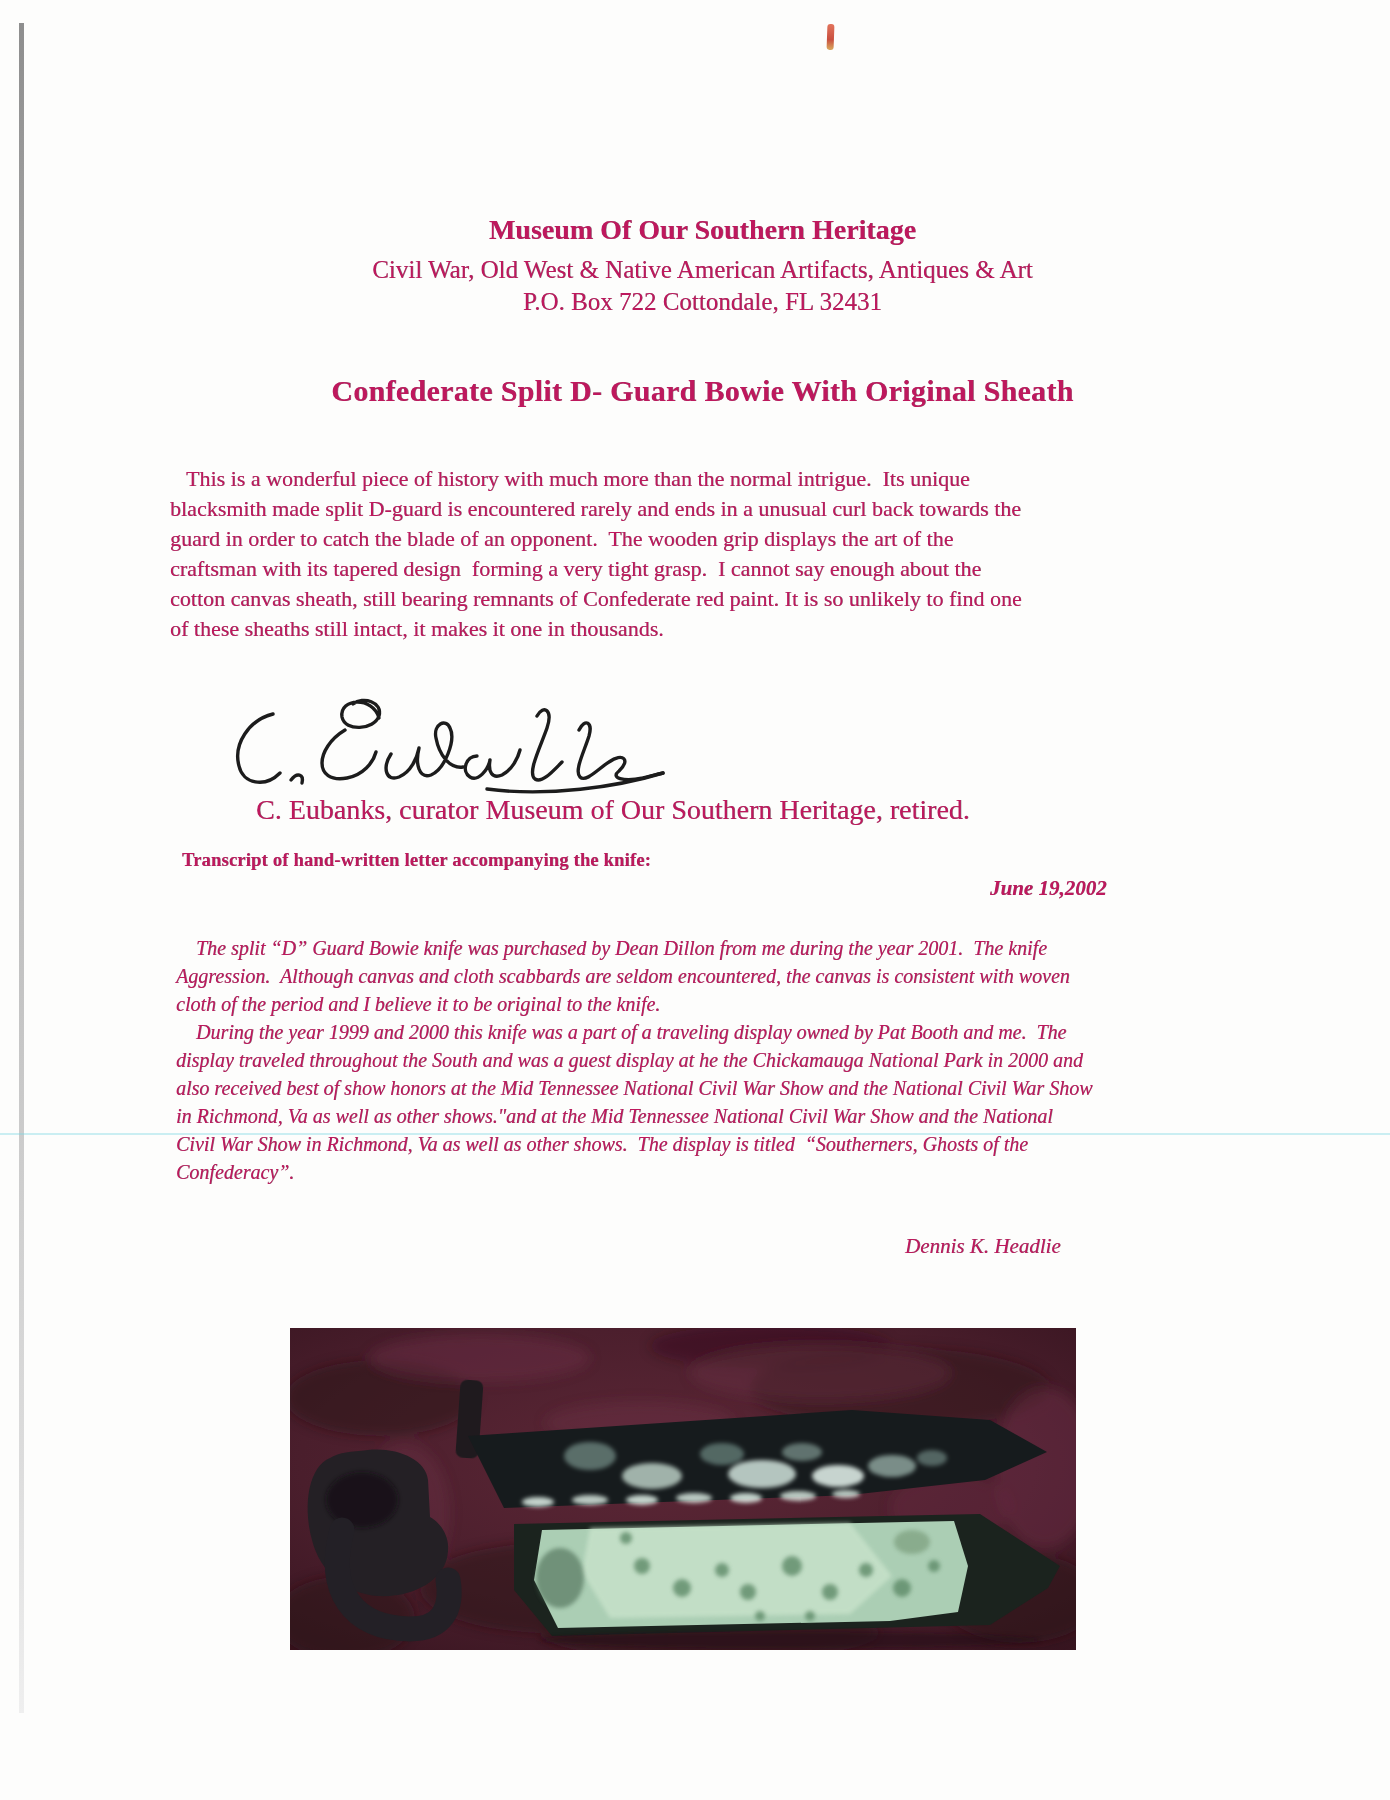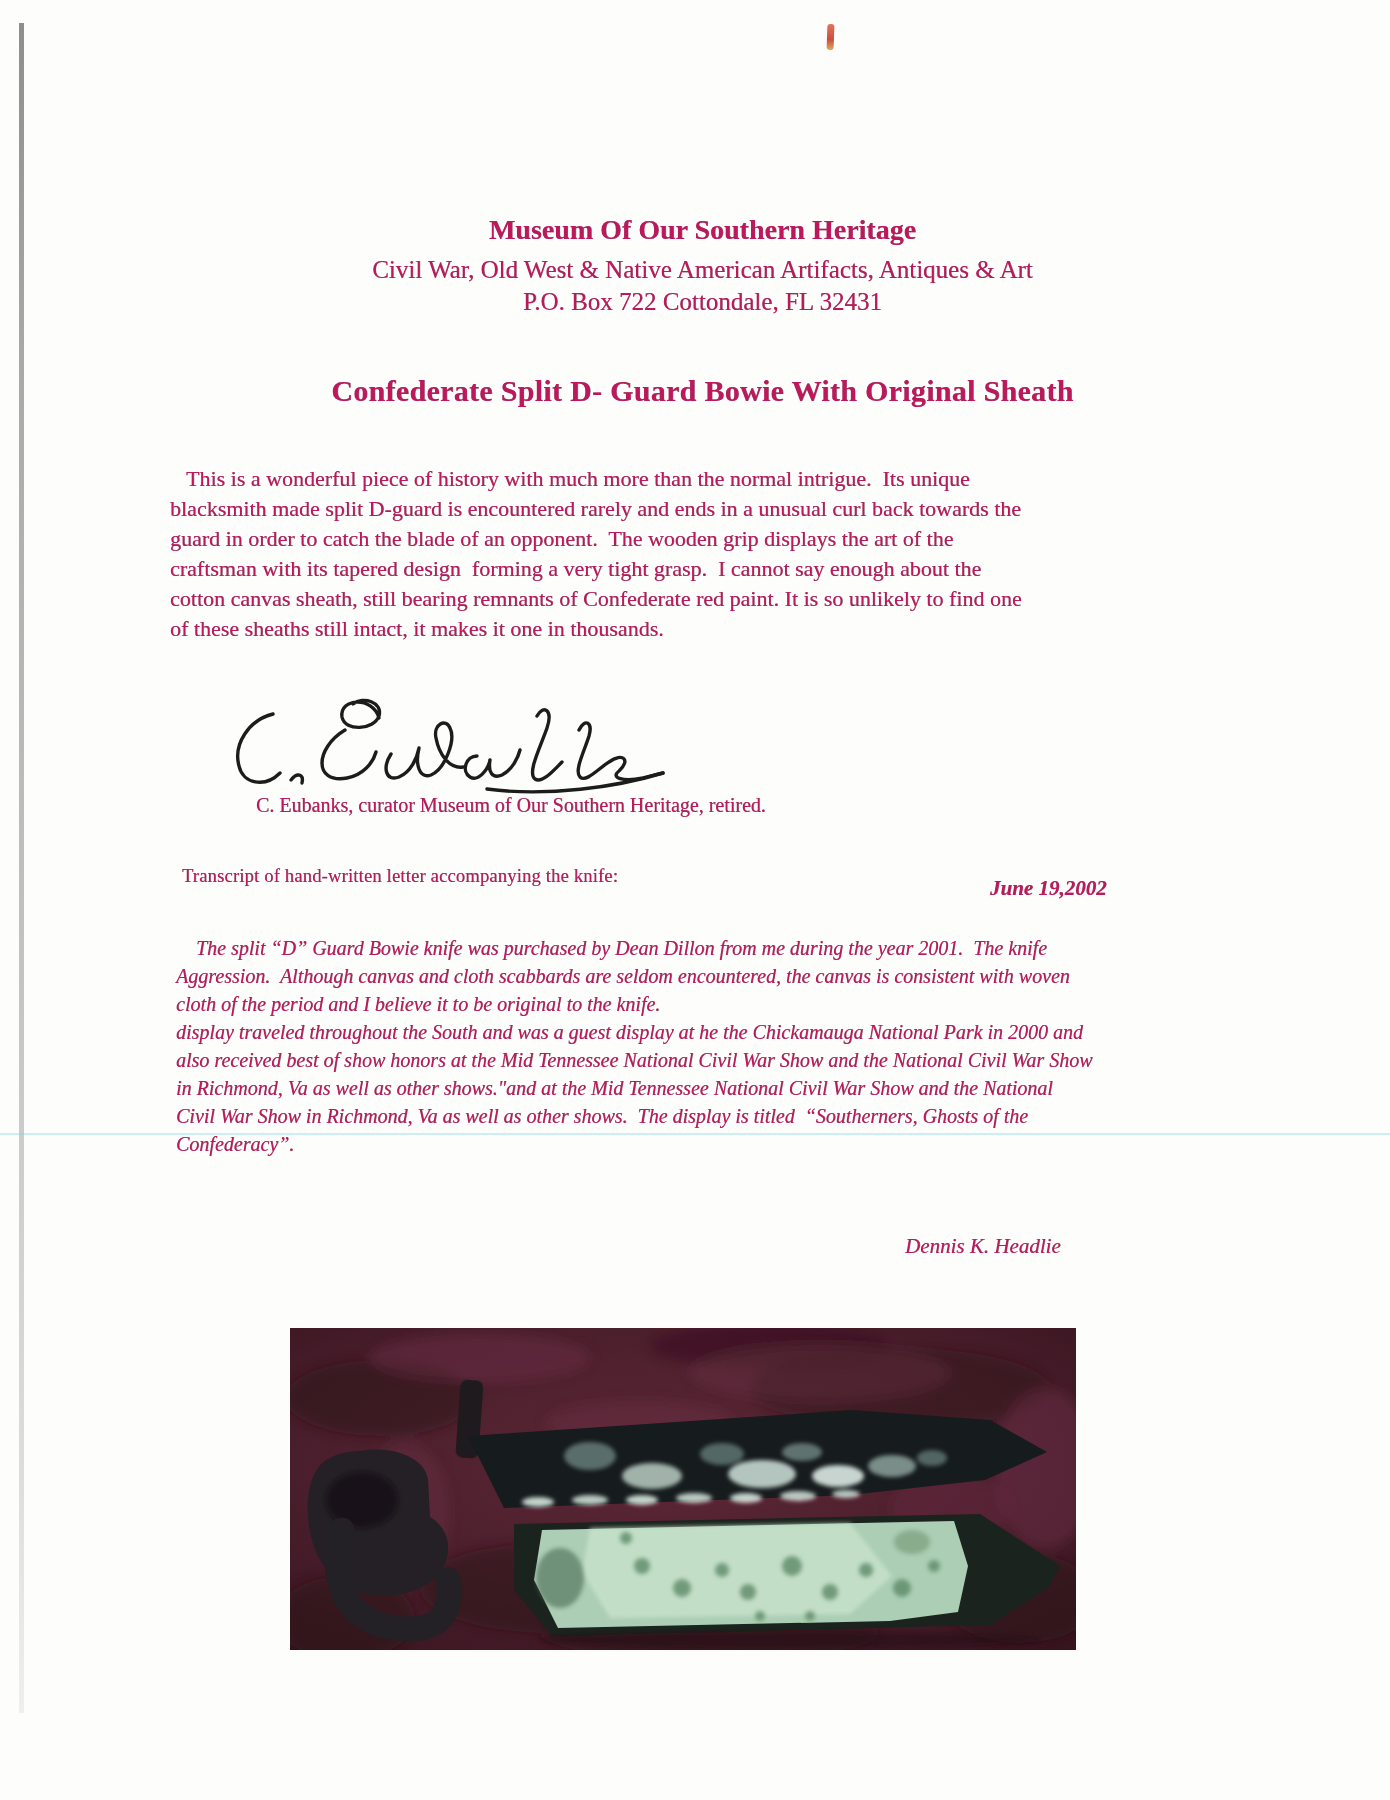--- a/index.html
+++ b/index.html
@@ -9,22 +9,22 @@
   .centered{position:absolute;left:15px;width:1375px;text-align:center;white-space:pre;}
   .org-name{top:214px;font-size:28px;font-weight:700;}
   .org-tagline{top:256px;font-size:25px;}
   .org-address{top:288px;font-size:25px;}
   .doc-title{top:374px;font-size:30px;font-weight:700;letter-spacing:0.3px;}
   .description{position:absolute;left:170px;top:464px;font-size:22px;line-height:30px;}
   .letter{position:absolute;left:176px;top:934px;font-size:20px;line-height:28px;font-style:italic;}
   .line{white-space:pre;}
   .indent1{padding-left:16px;}
   .indent2{padding-left:20px;}
-  .sig-caption{position:absolute;left:256px;top:794px;font-size:20px;white-space:pre;}
-  .transcript-intro{position:absolute;left:182px;top:850px;font-size:18.5px;font-weight:400;letter-spacing:0.2px;white-space:pre;margin-top:16px;}
+  .sig-caption{position:absolute;left:256px;top:794px;font-size:28px;white-space:pre;}
+  .transcript-intro{position:absolute;left:182px;top:850px;font-size:18.5px;font-weight:700;letter-spacing:0.2px;white-space:pre;}
   .transcript-date{position:absolute;left:990px;top:876px;font-size:21px;font-weight:700;font-style:italic;white-space:pre;}
   .signoff{position:absolute;left:905px;top:1234px;font-size:21px;font-style:italic;white-space:pre;}
   .signature-svg{position:absolute;left:225px;top:690px;width:440px;height:118px;}
   .scan-strip{position:absolute;left:19px;top:23px;width:5px;height:1690px;
       background:linear-gradient(#8e8e8e,#a9a9a9 20%,#c2c2c2 55%,#dcdcdc 85%,#efefef);}
   .red-mark{position:absolute;left:827px;top:24px;width:7px;height:26px;border-radius:3px;
       background:linear-gradient(#e2745c,#c94f3f 60%,#d8a05a 95%);transform:rotate(2deg);}
   .scan-line{position:absolute;left:0;top:1133px;width:1390px;height:2px;background:rgba(125,216,228,0.40);}
   .photo{position:absolute;left:290px;top:1328px;width:786px;height:322px;}
   .photo svg{display:block;width:100%;height:100%;}
@@ -68,20 +68,21 @@
 
   <div class="sig-caption scan-text">C. Eubanks, curator Museum of Our Southern Heritage, retired.</div>
 
   <div class="transcript-intro scan-text">Transcript of hand-written letter accompanying the knife:</div>
   <div class="transcript-date scan-text">June 19,2002</div>
 
   <div class="letter scan-text">
     <div class="line indent2">The split “D” Guard Bowie knife was purchased by Dean Dillon from me during the year 2001.  The knife</div>
     <div class="line">Aggression.  Although canvas and cloth scabbards are seldom encountered, the canvas is consistent with woven</div>
     <div class="line">cloth of the period and I believe it to be original to the knife.</div>
+    <div class="line indent2">During the year 1999 and 2000 this knife was a part of a traveling display owned by Pat Booth and me.  The</div>
     <div class="line">display traveled throughout the South and was a guest display at he the Chickamauga National Park in 2000 and</div>
     <div class="line">also received best of show honors at the Mid Tennessee National Civil War Show and the National Civil War Show</div>
     <div class="line">in Richmond, Va as well as other shows."and at the Mid Tennessee National Civil War Show and the National</div>
     <div class="line">Civil War Show in Richmond, Va as well as other shows.  The display is titled  “Southerners, Ghosts of the</div>
     <div class="line">Confederacy”.</div>
   </div>
 
   <div class="signoff scan-text">Dennis K. Headlie</div>
 
   <div class="scan-line"></div>

